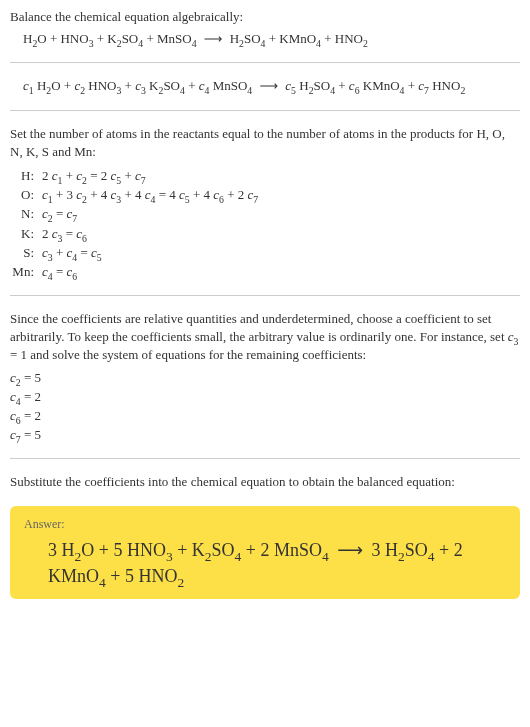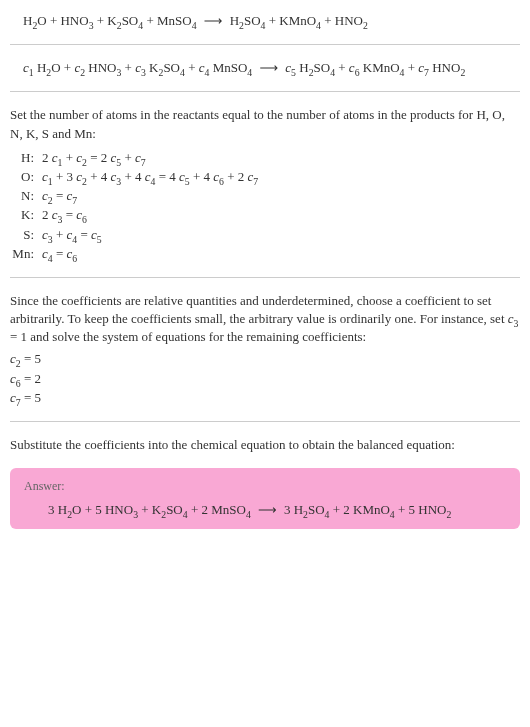--- a/index.html
+++ b/index.html
@@ -57,39 +57,40 @@
     .atom-eq {
       flex: 1;
     }
     .coef-list {
       margin-top: 4px;
     }
     .coef-row {
       margin: 1px 0;
     }
     .answer-box {
-      background: #f9a8d4;
+      background: #fde047;
       border-radius: 6px;
       padding: 10px 14px;
       margin-top: 6px;
     }
     .answer-label {
       font-size: 12px;
       color: #666;
       margin-bottom: 6px;
     }
     .answer-eq {
       padding-left: 24px;
-      font-size: 13px;
+      font-size: 18px;
     }
   </style>
 </head>
 <body>
 
 <div class="section">
+  <div>Balance the chemical equation algebraically:</div>
   <div class="equation">H<span class="sub">2</span>O + HNO<span class="sub">3</span> + K<span class="sub">2</span>SO<span class="sub">4</span> + MnSO<span class="sub">4</span> <span class="arrow">⟶</span> H<span class="sub">2</span>SO<span class="sub">4</span> + KMnO<span class="sub">4</span> + HNO<span class="sub">2</span></div>
 </div>
 
 <hr class="divider">
 
 <div class="section">
   <div class="equation"><span class="italic">c</span><span class="sub">1</span> H<span class="sub">2</span>O + <span class="italic">c</span><span class="sub">2</span> HNO<span class="sub">3</span> + <span class="italic">c</span><span class="sub">3</span> K<span class="sub">2</span>SO<span class="sub">4</span> + <span class="italic">c</span><span class="sub">4</span> MnSO<span class="sub">4</span> <span class="arrow">⟶</span> <span class="italic">c</span><span class="sub">5</span> H<span class="sub">2</span>SO<span class="sub">4</span> + <span class="italic">c</span><span class="sub">6</span> KMnO<span class="sub">4</span> + <span class="italic">c</span><span class="sub">7</span> HNO<span class="sub">2</span></div>
 </div>
 
 <hr class="divider">
@@ -123,20 +124,21 @@
     </div>
   </div>
 </div>
 
 <hr class="divider">
 
 <div class="section">
   <div>Since the coefficients are relative quantities and underdetermined, choose a coefficient to set arbitrarily. To keep the coefficients small, the arbitrary value is ordinarily one. For instance, set <span class="italic">c</span><span class="sub">3</span> = 1 and solve the system of equations for the remaining coefficients:</div>
   <div class="coef-list">
     <div class="coef-row"><span class="italic">c</span><span class="sub">2</span> = 5</div>
+    <div class="coef-row"><span class="italic">c</span><span class="sub">4</span> = 2</div>
     <div class="coef-row"><span class="italic">c</span><span class="sub">6</span> = 2</div>
     <div class="coef-row"><span class="italic">c</span><span class="sub">7</span> = 5</div>
   </div>
 </div>
 
 <hr class="divider">
 
 <div class="section">
   <div>Substitute the coefficients into the chemical equation to obtain the balanced equation:</div>
 </div>

